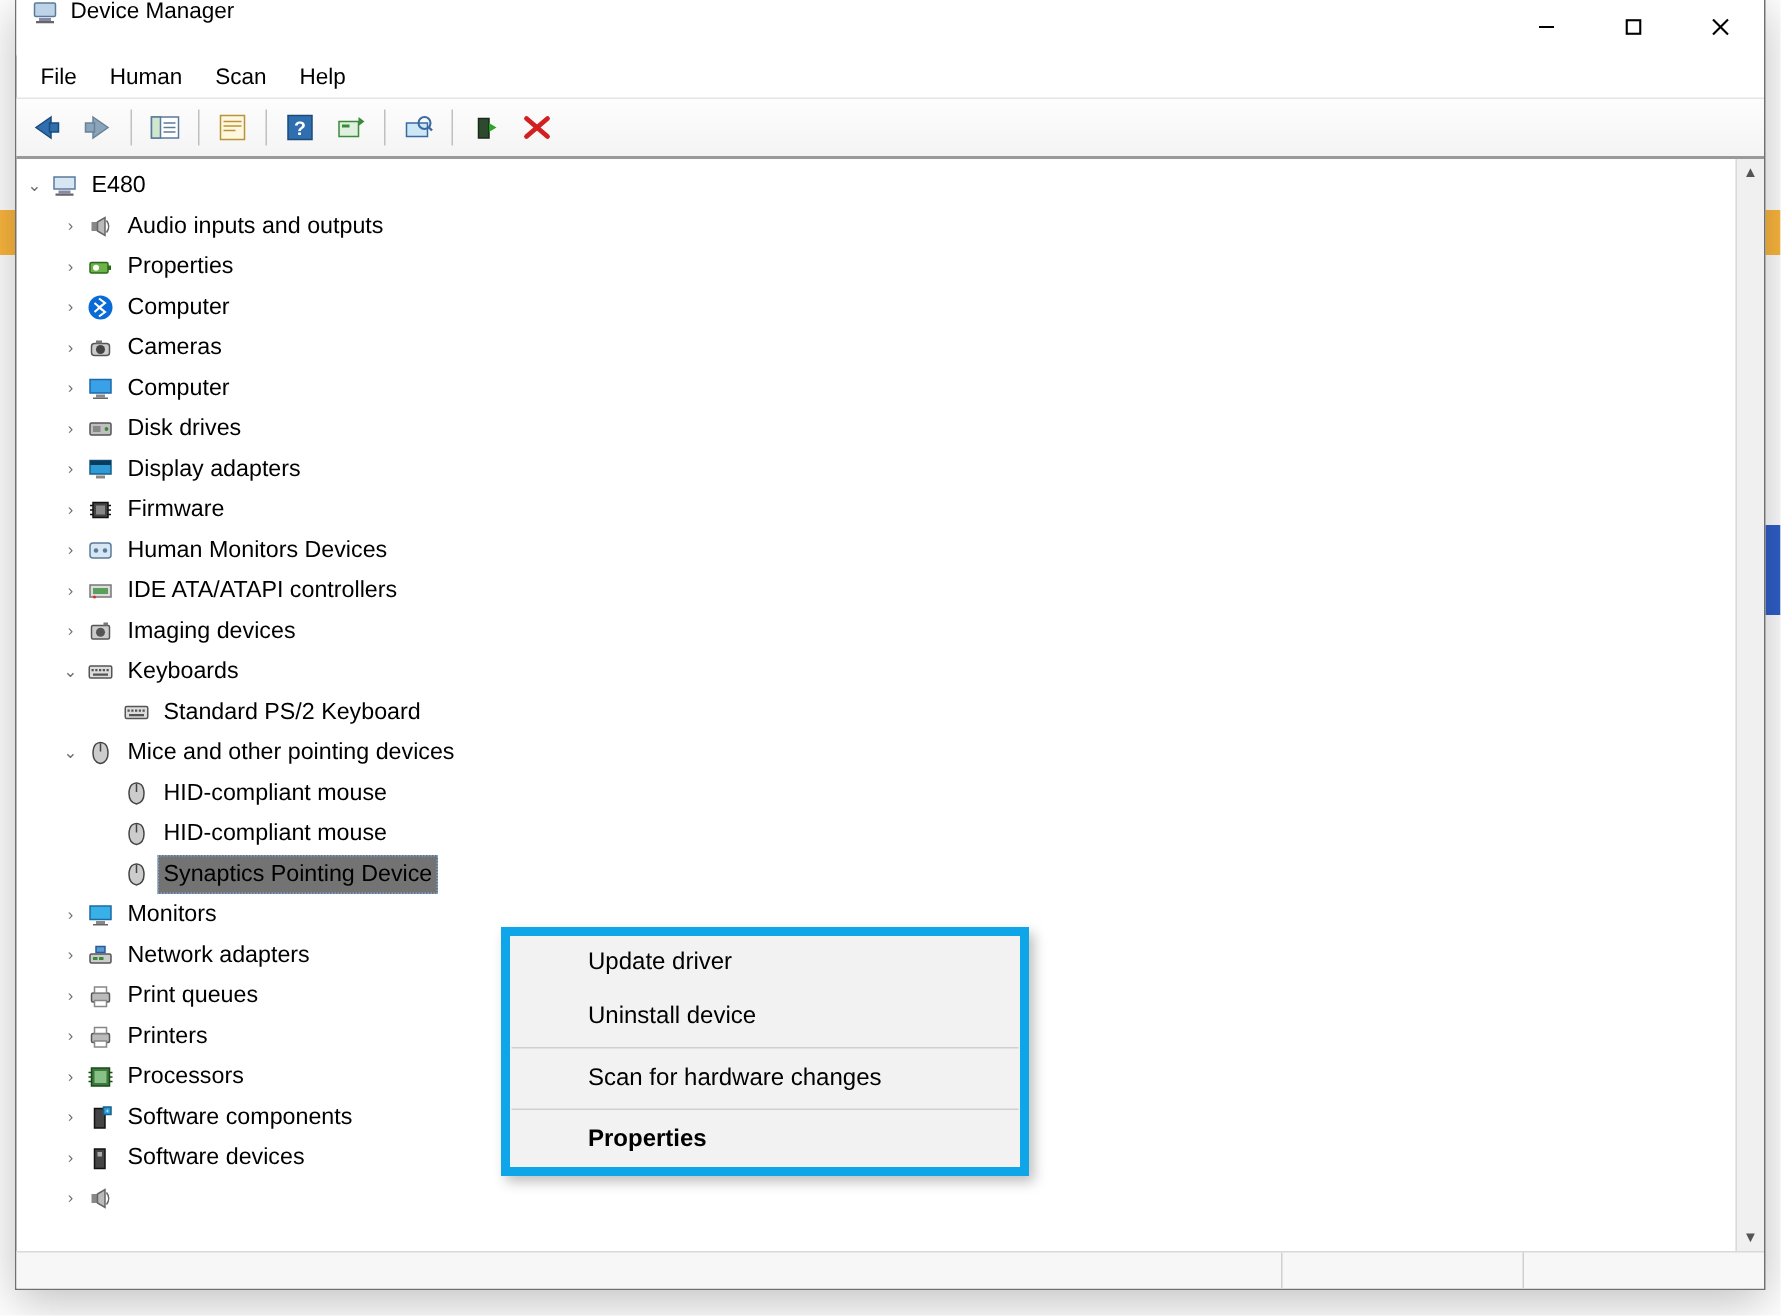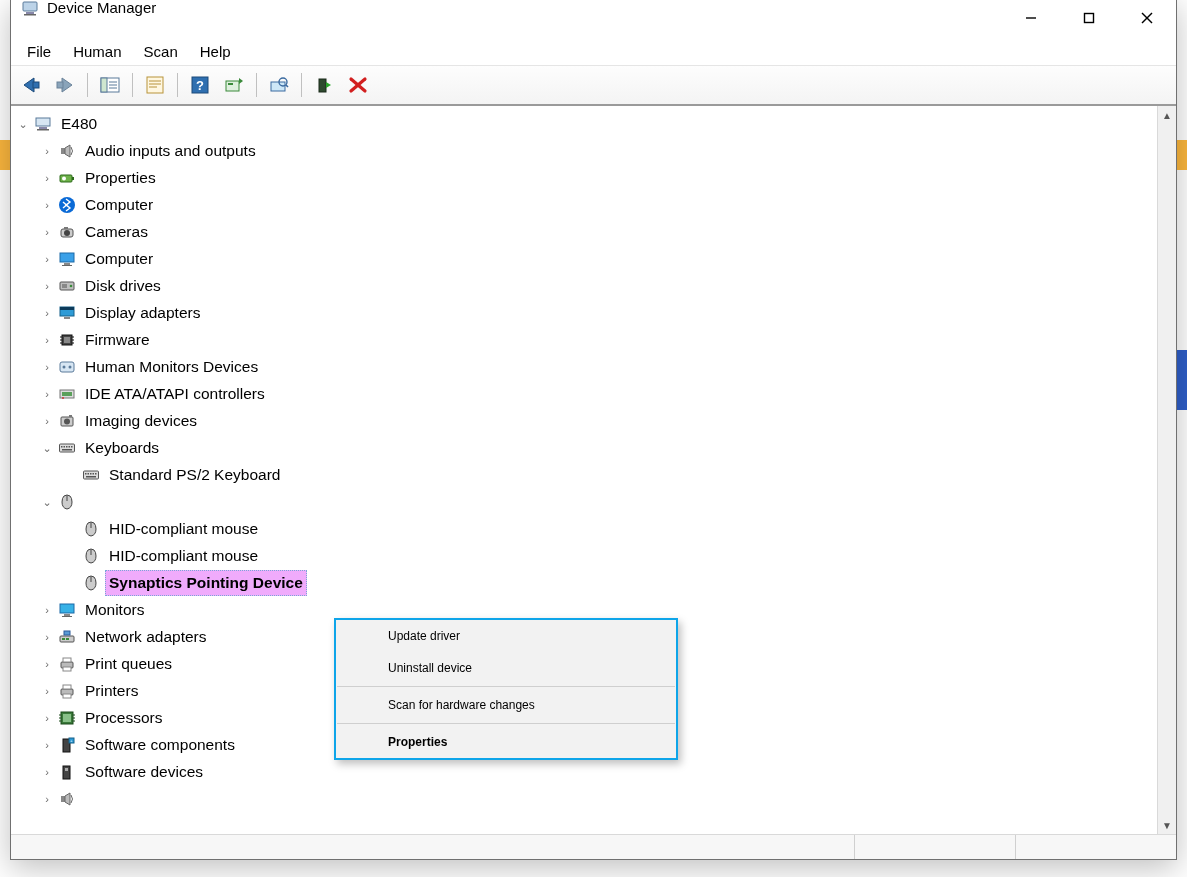--- a/index.html
+++ b/index.html
@@ -143,23 +143,22 @@
   }
   .dev-icon {
     width: 20px;
     height: 20px;
     margin: 0 4px 0 2px;
     flex: 0 0 20px;
     display:flex; align-items:center; justify-content:center;
   }
   .row .label { padding: 1px 3px; border:1px solid transparent; }
   .row.selected .label {
-    background:#f0abfc;
+    background:#737373;
     border:1px dotted #7aa7d7;
-    font-weight:bold;
   }
 
   .vscroll {
     width: 18px;
     background:#f0f0f0;
     border-left:1px solid #d9d9d9;
     position: relative;
   }
   .vscroll .arrow {
     position:absolute; left:0; right:0; height:18px;
@@ -181,23 +180,23 @@
   .statusbar .pane.b { width:160px; }
   .statusbar .pane.c { width:160px; }
 
   
   .context-menu {
     position:absolute;
     left: 334px;
     top: 618px;
     width: 340px;
     background:#f2f2f2;
-    border:2px solid #0ea5e9;
+    border:6px solid #0ea5e9;
     box-shadow: 3px 4px 8px rgba(0,0,0,0.25);
-    font-size: 12px;
+    font-size: 16px;
     z-index: 50;
   }
   .context-menu .cm-item {
     padding: 9px 18px 9px 52px;
     position: relative;
   }
   .context-menu .cm-sep {
     height:1px; background:#cfcfcf; margin: 2px 1px;
   }
   .context-menu .cm-item.default { font-weight:700; }
@@ -523,20 +522,21 @@
               </li>
               <li>
                 <div class="row" style="padding-left: 24px;">
                   <span class="twisty">⌄</span>
                   <span class="dev-icon">
                     <svg width="18" height="18" viewBox="0 0 18 18">
                       <path d="M6 3 Q9 1 12 3 Q14 5 14 9 Q14 15 9 16 Q4 15 4 9 Q4 5 6 3 Z" fill="#ccc" stroke="#444"></path>
                       <line x1="9" y1="2.5" x2="9" y2="8" stroke="#444"></line>
                     </svg>
                   </span>
+                  <span class="label">Mice and other pointing devices</span>
                 </div>
                 <ul>
                   <li>
                     <div class="row" style="padding-left: 48px;">
                       <span class="twisty"></span>
                       <span class="dev-icon">
                         <svg width="18" height="18" viewBox="0 0 18 18">
                           <path d="M6 3 Q9 1 12 3 Q14 5 14 9 Q14 15 9 16 Q4 15 4 9 Q4 5 6 3 Z" fill="#ccc" stroke="#444"></path>
                           <line x1="9" y1="2.5" x2="9" y2="8" stroke="#444"></line>
                         </svg>

